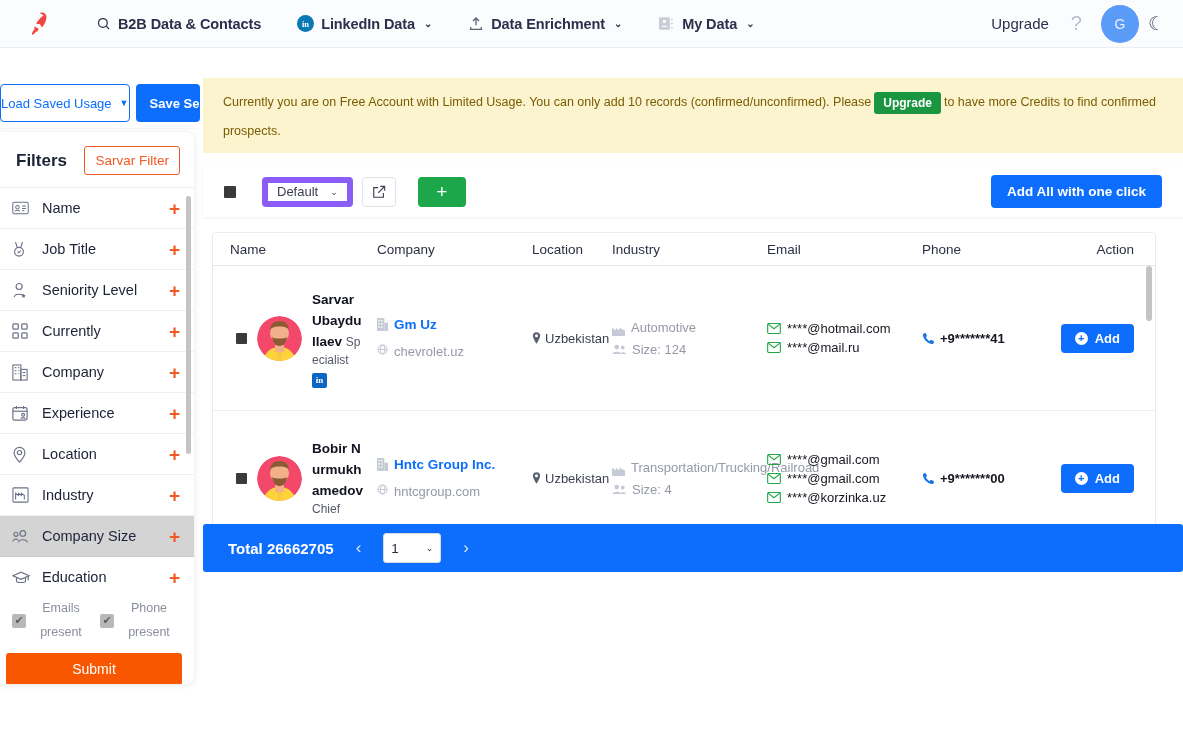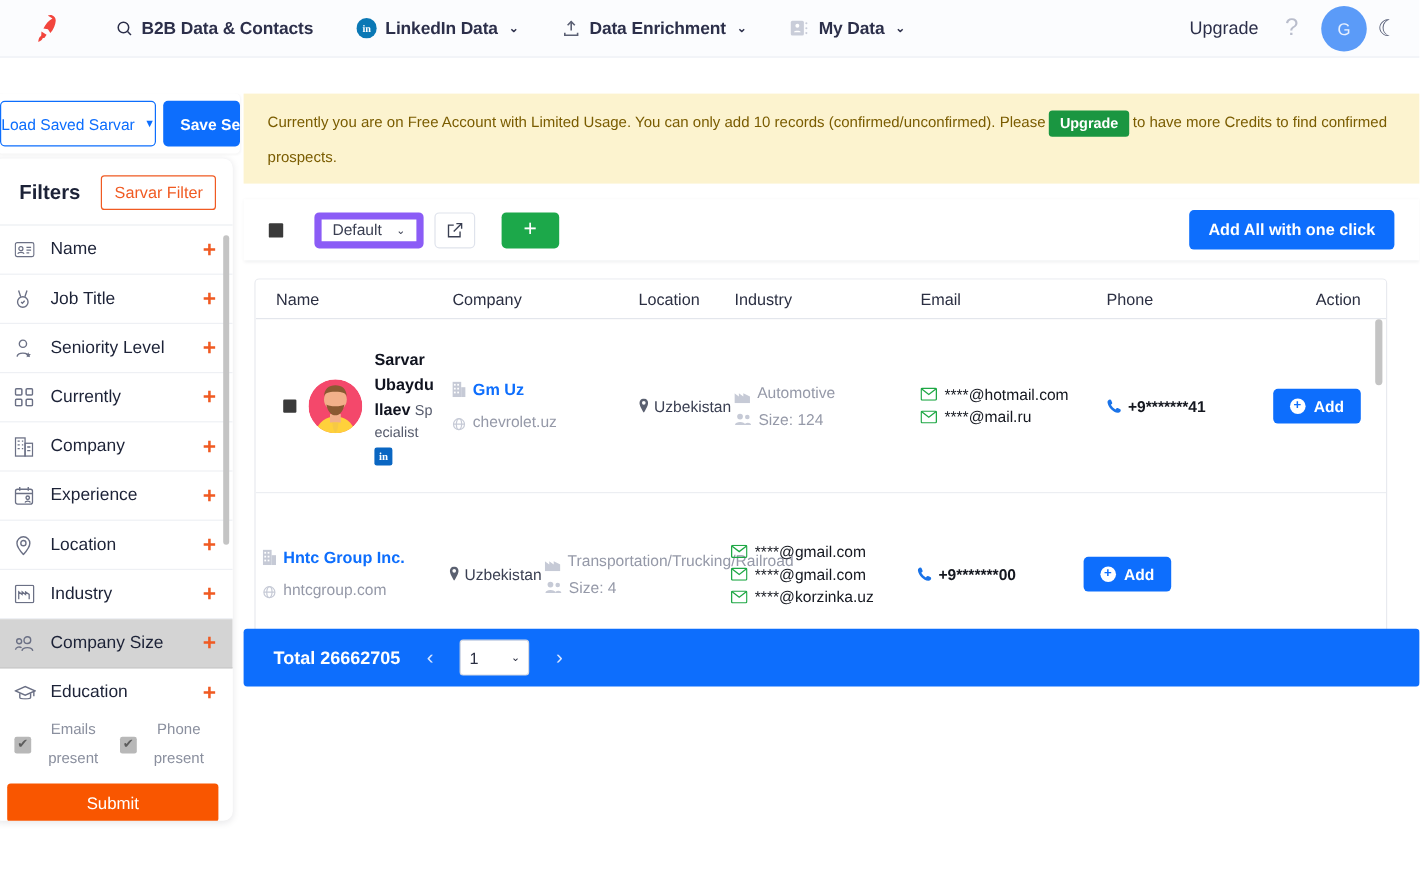--- a/index.html
+++ b/index.html
@@ -218,21 +218,21 @@
     display:flex; align-items:center; justify-content:center; cursor:pointer;
     font-family:"Liberation Serif", serif;
   }
 
   .comp-link {
     color:#0d6efd; font-weight:700; font-size:13.5px; cursor:pointer;
     display:flex; align-items:center; gap:6px;
   }
   .comp-domain {
     color:#9599a8; font-size:13px; margin-top:12px;
-    display:flex; align-items:flex-end; gap:6px;
+    display:flex; align-items:flex-start; gap:6px;
   }
   .loc-cell { color:#3a3f52; font-size:13px; display:flex; align-items:center; gap:4px; }
   .ind-line {
     color:#9599a8; font-size:13px; display:flex; align-items:flex-end; gap:6px;
     line-height:17px;
   }
   .size-line {
     color:#9599a8; font-size:13px; display:flex; align-items:center; gap:6px;
     margin-top:6px;
   }
@@ -341,21 +341,21 @@
   <div class="nav-right">
     <div class="upgrade-link">Upgrade</div>
     <div class="qmark">?</div>
     <div class="avatar-circle">G</div>
     <div class="moon">☾</div>
   </div>
 </div>
 
 <div class="saved-bar">
   <div class="load-saved">
-    <span>Load Saved Sarvar</span>
+    <span>Load Saved Usage</span>
     <span class="dd">▼</span>
   </div>
   <button class="save-search-btn">Save Search</button>
 </div>
 
 <div class="filter-panel">
   <div class="filter-head">
     <div class="filter-title">Filters</div>
     <button class="reset-filter">Sarvar Filter</button>
   </div>
@@ -664,20 +664,38 @@
 
     <div class="cell c-act act-cell">
       <button class="add-btn">
         <span class="pc">+</span>
         <span>Add</span>
       </button>
     </div>
   </div>
 
   <div class="trow r2">
+    <div class="cell c-name namecell">
+      <span class="row-check"></span>
+      <span class="av">
+        <svg width="45" height="45" viewBox="0 0 45 45">
+          <circle cx="22.5" cy="22.5" r="22.5" fill="#f4486b"></circle>
+          <path d="M6 45c2-10 9-14 16.5-14S37 35 39 45z" fill="#ffd13b"></path>
+          <path d="M18 29h9v7h-9z" fill="#f2b08a"></path>
+          <circle cx="22.5" cy="17" r="9.5" fill="#f2b08a"></circle>
+          <path d="M13 15c0-7 4-10 9.5-10S32 8 32 15c0-3-3.5-4.5-9.5-4.5S13 12 13 15z" fill="#8a5a32"></path>
+          <path d="M15 21c1 6 4 9 7.5 9s6.5-3 7.5-9c-2 2-13 2-15 0z" fill="#8a5a32"></path>
+          <path d="M20 36c0 4 1 7 2.5 9 1.5-2 2.5-5 2.5-9z" fill="#f6c945"></path>
+        </svg>
+      </span>
+      <span class="nameblock">
+        <span class="pname">Bobir Nurmukhamedov</span>
+        <span class="ptitle">Chief</span>
+      </span>
+    </div>
 
     <div class="cell c-comp">
       <span class="comp-link">
         <span class="ico">
           <svg width="11" height="13" viewBox="0 0 12 14" fill="#c6cad6">
             <rect x="0" y="0" width="8" height="14"></rect>
               <rect x="8" y="5" width="4" height="9"></rect>
             <rect x="1.4" y="2" width="1.6" height="1.6" fill="#fff"></rect>
               <rect x="4.4" y="2" width="1.6" height="1.6" fill="#fff"></rect>
             <rect x="1.4" y="5.5" width="1.6" height="1.6" fill="#fff"></rect>

